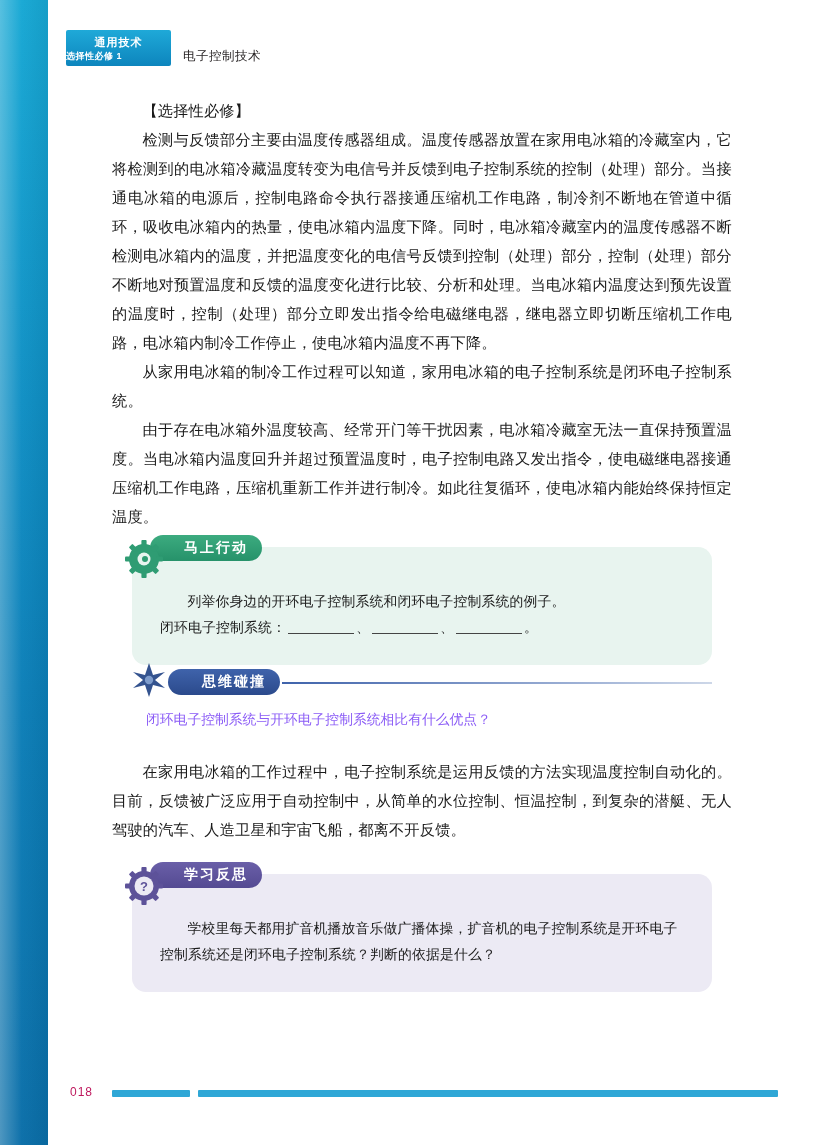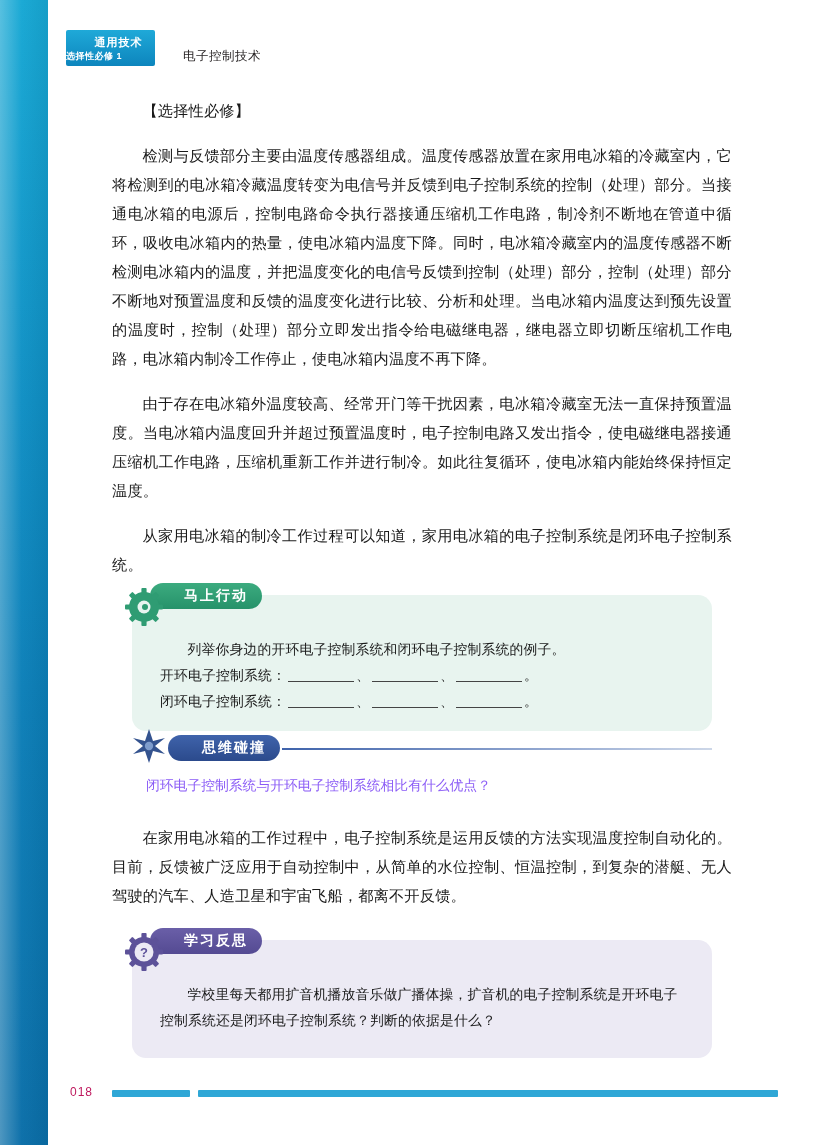--- a/index.html
+++ b/index.html
@@ -31,21 +31,21 @@
 
   
   .header {
     position: absolute;
     left: 48px; top: 30px;
     width: 768px; height: 46px;
   }
   .header-badge {
     position: absolute;
     left: 18px; top: 0;
-    width: 89px; height: 36px;
+    width: 105px; height: 36px;
     background: linear-gradient(to bottom, #1fa9d8 0%, #0d85bd 100%);
     border-radius: 2px;
   }
   .badge-line1 {
     position: absolute;
     left: 0; top: 5px;
     width: 105px;
     text-align: center;
     color: #ffffff;
     font-family: "Liberation Sans", sans-serif;
@@ -78,21 +78,21 @@
     position: absolute;
     left: 112px; top: 96px;
     width: 620px;
   }
   .para {
     font-size: 15.2px;
     line-height: 29px;
     color: #1a1a1a;
     text-align: justify;
     text-justify: inter-ideograph;
-    margin: 16px 0 0 0;
+    margin: 0 0 0 0;
     letter-spacing: 0.2px;
   }
   .indent { text-indent: 2em; }
   .heading-line {
     font-size: 15.2px;
     line-height: 29px;
     color: #1a1a1a;
     text-indent: 2em;
     letter-spacing: 0.2px;
   }
@@ -101,21 +101,21 @@
   .box {
     position: relative;
     margin-top: 18px;
     width: 580px;
     margin-left: 20px;
     border-radius: 14px;
     box-sizing: border-box;
   }
   .box-green {
     background: #e8f4ef;
-    padding: 42px 28px 16px 28px;
+    padding: 42px 28px 24px 28px;
     margin-top: 16px;
   }
   .box-purple {
     background: #eceaf4;
     padding: 42px 28px 24px 28px;
   }
   .box-label {
     position: absolute;
     left: 18px; top: -14px;
     height: 30px;
@@ -227,22 +227,22 @@
     <div class="badge-line2">选择性必修 1</div>
   </div>
   <div class="header-title">电子控制技术</div>
 </div>
 
 <div class="content">
 
   <div class="heading-line">【选择性必修】</div>
 
   <p class="para indent">检测与反馈部分主要由温度传感器组成。温度传感器放置在家用电冰箱的冷藏室内，它将检测到的电冰箱冷藏温度转变为电信号并反馈到电子控制系统的控制（处理）部分。当接通电冰箱的电源后，控制电路命令执行器接通压缩机工作电路，制冷剂不断地在管道中循环，吸收电冰箱内的热量，使电冰箱内温度下降。同时，电冰箱冷藏室内的温度传感器不断检测电冰箱内的温度，并把温度变化的电信号反馈到控制（处理）部分，控制（处理）部分不断地对预置温度和反馈的温度变化进行比较、分析和处理。当电冰箱内温度达到预先设置的温度时，控制（处理）部分立即发出指令给电磁继电器，继电器立即切断压缩机工作电路，电冰箱内制冷工作停止，使电冰箱内温度不再下降。</p>
+  <p class="para indent">从家用电冰箱的制冷工作过程可以知道，家用电冰箱的电子控制系统是闭环电子控制系统。</p>
   <p class="para indent">由于存在电冰箱外温度较高、经常开门等干扰因素，电冰箱冷藏室无法一直保持预置温度。当电冰箱内温度回升并超过预置温度时，电子控制电路又发出指令，使电磁继电器接通压缩机工作电路，压缩机重新工作并进行制冷。如此往复循环，使电冰箱内能始终保持恒定温度。</p>
-  <p class="para indent">从家用电冰箱的制冷工作过程可以知道，家用电冰箱的电子控制系统是闭环电子控制系统。</p>
 
   <div class="box box-green">
     <div class="icon-badge">
       <svg width="44" height="44" viewBox="0 0 44 44">
         <g transform="translate(22,22)">
           <circle r="15" fill="#2f9c73"></circle>
           <g fill="#2f9c73">
             <rect x="-2.6" y="-19" width="5.2" height="7" rx="1"></rect>
             <rect x="-2.6" y="12" width="5.2" height="7" rx="1"></rect>
             <rect x="-19" y="-2.6" width="7" height="5.2" rx="1"></rect>
@@ -255,23 +255,20 @@
           <circle r="6.5" fill="#e8f4ef"></circle>
           <circle cx="1" cy="0" r="3" fill="#2f9c73"></circle>
         </g>
       </svg>
     </div>
     <div class="box-label">
       <span class="label-pill pill-green">马上行动</span>
     </div>
     <div class="box-text">列举你身边的开环电子控制系统和闭环电子控制系统的例子。</div>
     <div class="box-text noindent">
-      <span>开环电子控制系统：</span><span class="blank"></span><span>、</span><span class="blank"></span><span>、</span><span class="blank"></span><span>。</span>
-    </div>
-    <div class="box-text noindent">
       <span>闭环电子控制系统：</span><span class="blank"></span><span>、</span><span class="blank"></span><span>、</span><span class="blank"></span><span>。</span>
     </div>
   </div>
 
   <div class="strip">
     <div class="strip-rule"></div>
     <div class="icon-badge" style="left:-4px; top:-6px;">
       <svg width="44" height="44" viewBox="0 0 44 44">
         <g transform="translate(21,21)" fill="#34538f">
           <path d="M0,-17 L4,-5 L16,-8 L6,0 L16,8 L4,5 L0,17 L-4,5 L-16,8 L-6,0 L-16,-8 L-4,-5 Z"></path>

